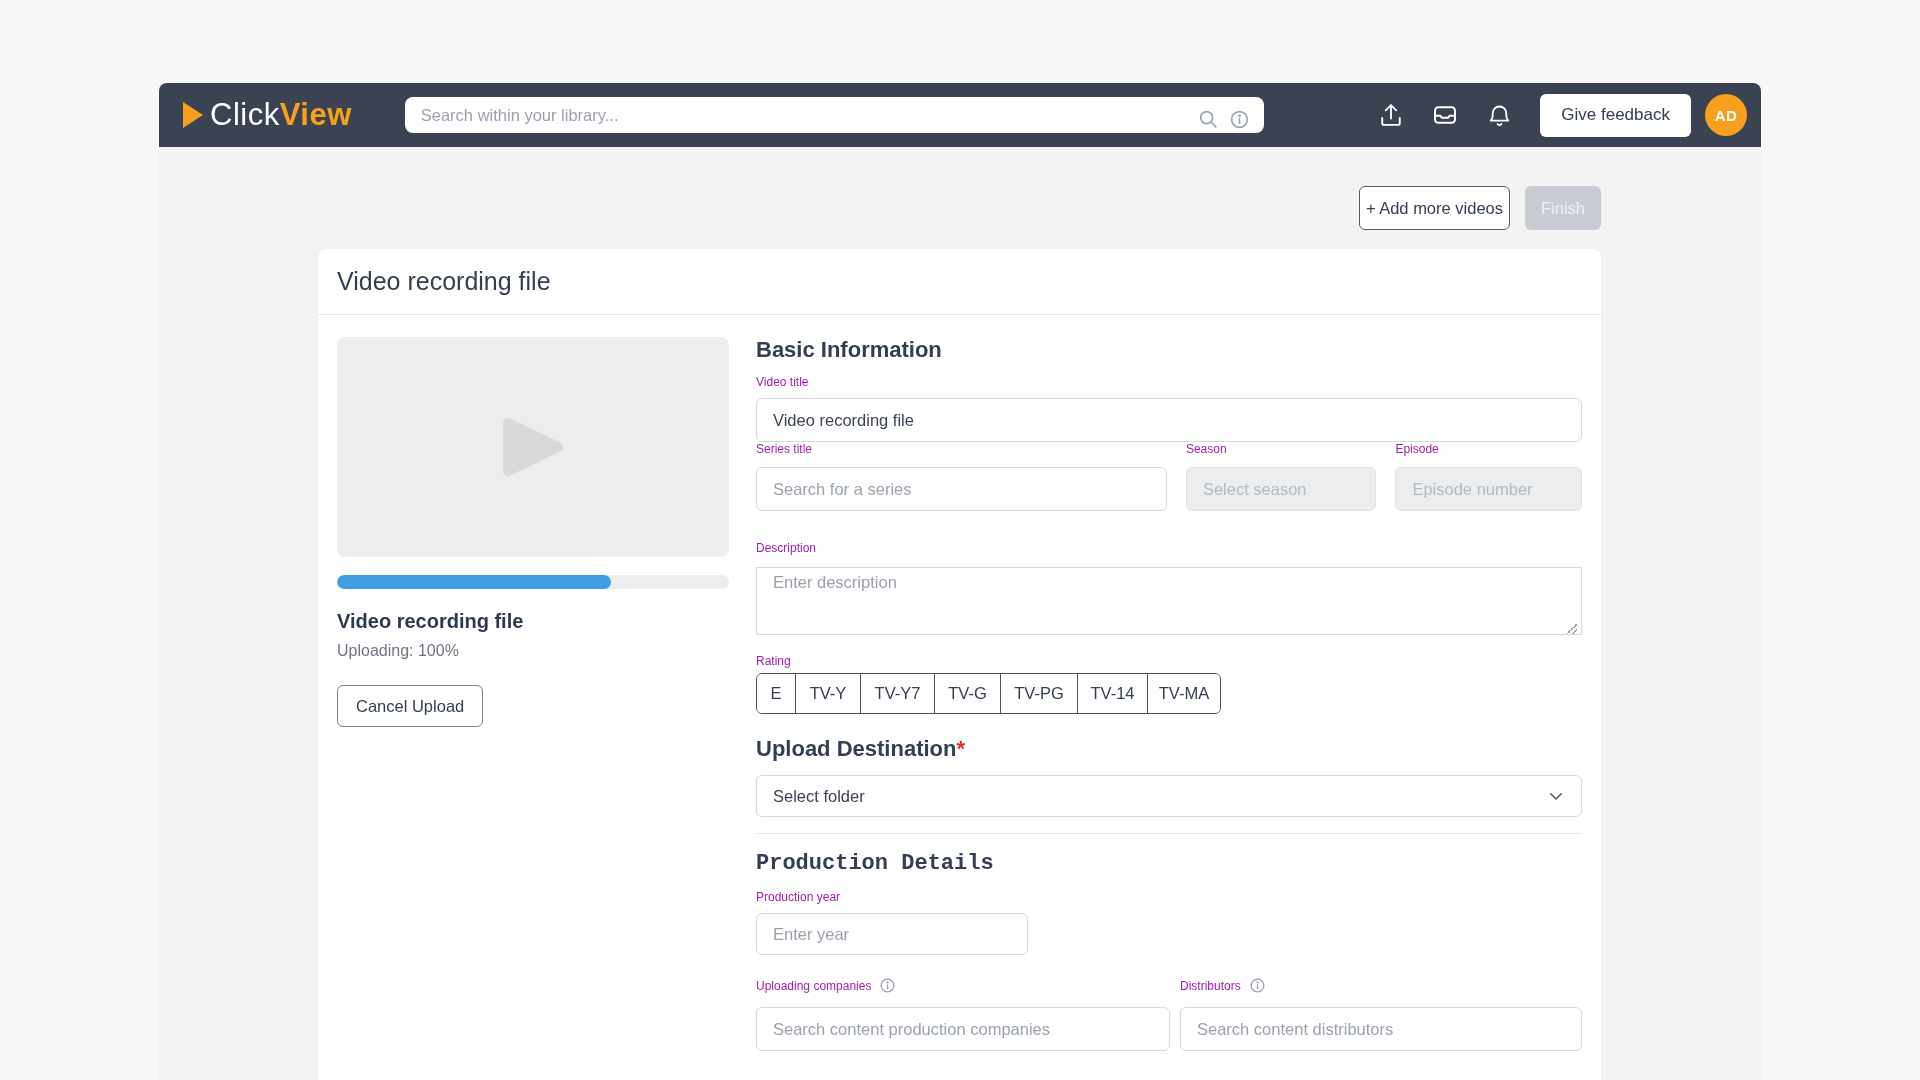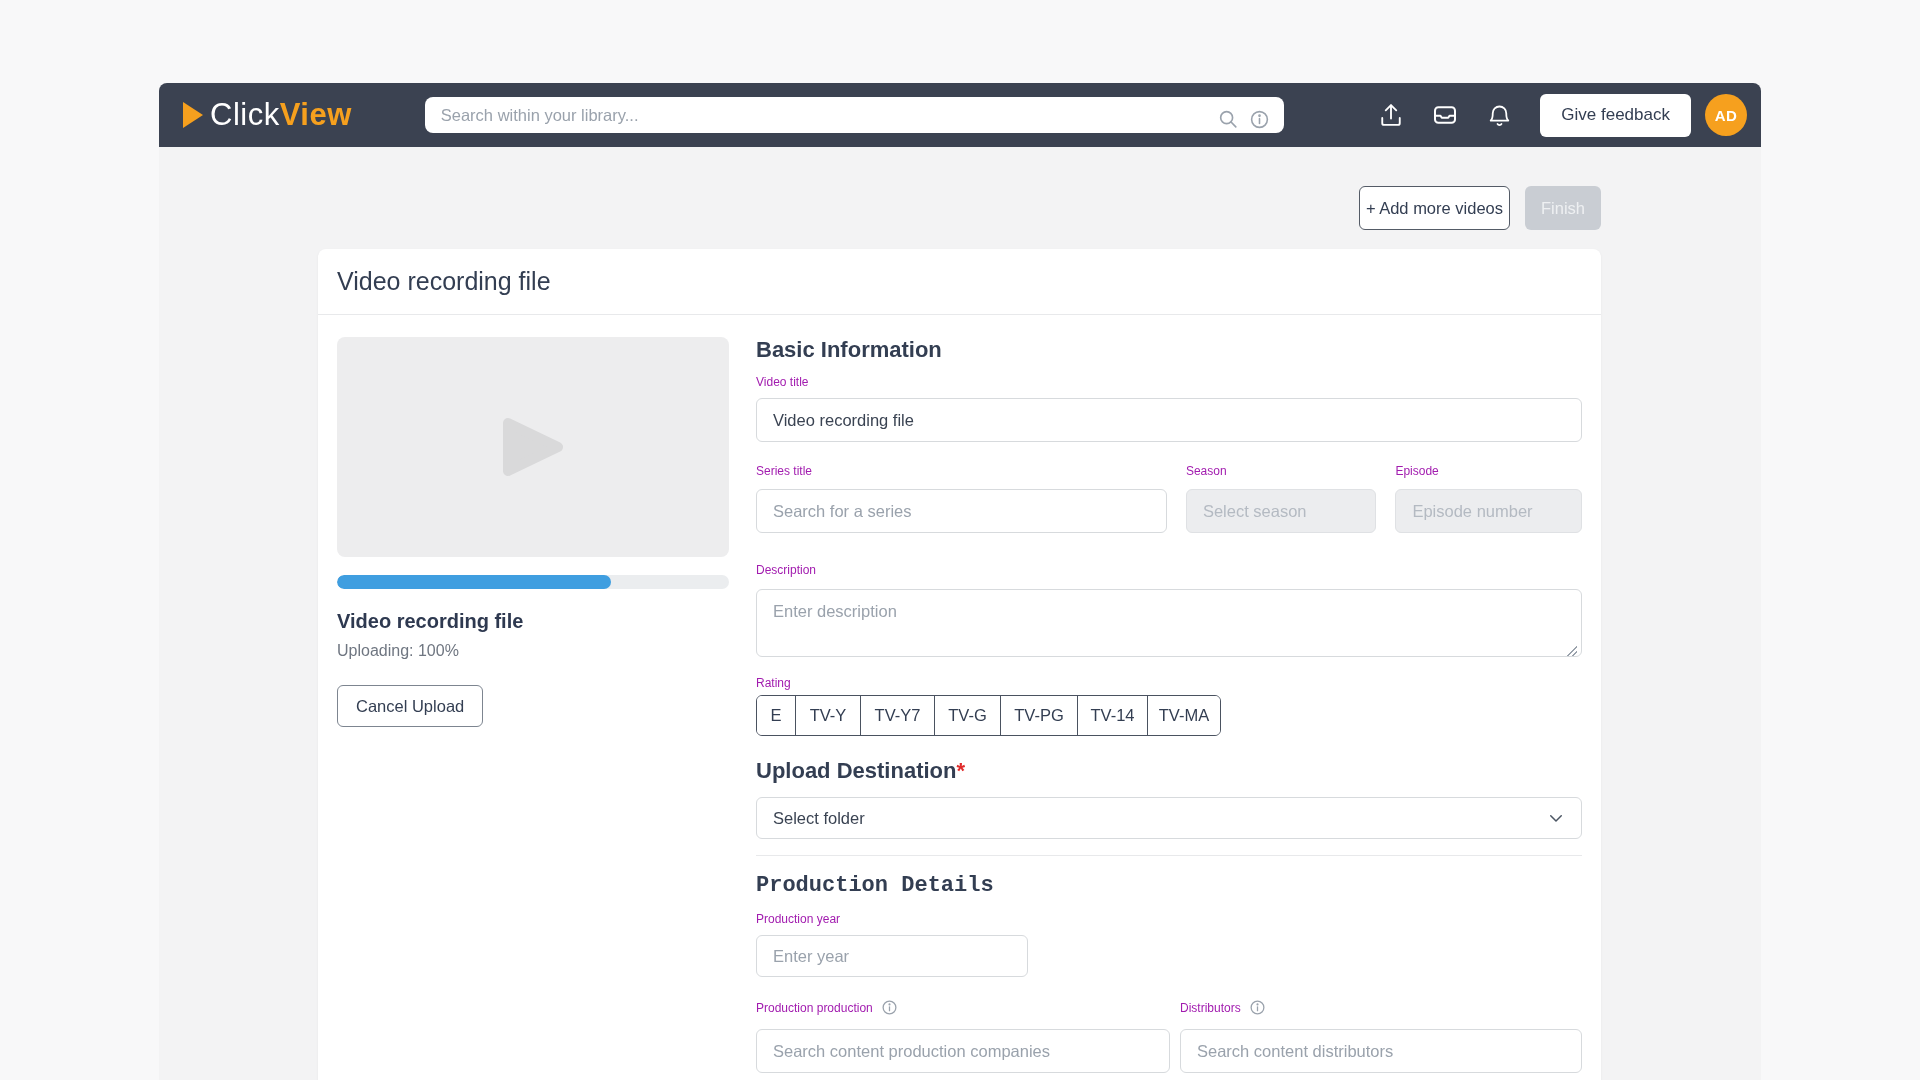--- a/index.html
+++ b/index.html
@@ -4,21 +4,21 @@
 <style>
   * { margin:0; padding:0; box-sizing:border-box; }
   html,body { width:1920px; height:1080px; overflow:hidden; background:#f8f8f9;
               font-family:"Liberation Sans", sans-serif; color:#333e52; }
 
   .content-col { position:absolute; left:159px; top:83px; width:1602px; height:997px;
                  background:#f3f3f4; border-radius:8px 8px 0 0; }
 
   
   .navbar { height:64px; background:#3b4251; border-radius:8px 8px 0 0;
-            display:flex; align-items:center; padding:0 14px 0 24px;gap:20px; }
+            display:flex; align-items:center; padding:0 14px 0 24px; }
   .logo { display:flex; align-items:center; cursor:pointer; }
   .logo-triangle { width:0; height:0; border-top:13px solid transparent; border-bottom:13px solid transparent;
                    border-left:20px solid #f6a01e; margin-right:7px; }
   .logo-text { font-size:31px; letter-spacing:.5px; }
   .logo-click { color:#ffffff; font-weight:300; }
   .logo-view  { color:#f6a01e; font-weight:700; }
 
   .search-wrap { position:relative; margin-left:53px; }
   .search-input { width:859px; height:36px; border:none; border-radius:8px; background:#ffffff;
                   font-family:"Liberation Sans", sans-serif;
@@ -69,33 +69,33 @@
   .right-col { margin-left:27px; width:826px; }
   .section-h { font-size:22px; font-weight:600; color:#333e52; }
   .fld-label { font-size:12px; color:#a21caf; }
   .req { color:#e02b2b; }
   .inp { width:100%; height:44px; border:1px solid #d7dadd; border-radius:6px; background:#ffffff;
          font-family:"Liberation Sans", sans-serif; font-size:16.5px; color:#3a4352; padding:0 16px; outline:none; }
   .inp::placeholder { color:#9aa2ac; }
   .inp:disabled { background:#ecedef; border-color:#dfe1e4; }
   .inp:disabled::placeholder { color:#b4bac2; }
 
-  .row3 { display:flex; gap:19px; margin-top:22px; }
+  .row3 { display:flex; gap:19px; }
   .mb9  { margin-bottom:9px; }
   .mb11 { margin-bottom:11px; }
   .mb12 { margin-bottom:12px; }
   .w-series  { width:414px; }
   .w-season  { width:192px; }
   .w-episode { width:188px; }
   .h42 { height:42px; }
 
   .desc-wrap { position:relative; margin-top:12px; }
-  .desc { width:100%; height:68px; border:1px solid #d7dadd; border-radius:6px; resize:none;
+  .desc { width:100%; height:68px; border:1px solid #d7dadd; border-radius:0; resize:none;
           font-family:"Liberation Sans", sans-serif; font-size:16.5px; color:#3a4352;
-          padding:12px 16px; outline:none; }
+          padding:5px 16px; outline:none; }
   .desc::placeholder { color:#9aa2ac; }
   .resize-handle { position:absolute; right:5px; bottom:5px; width:10px; height:10px;
     background:
       linear-gradient(135deg, transparent 0 45%, #9aa2ac 45% 55%, transparent 55%),
       linear-gradient(135deg, transparent 0 72%, #9aa2ac 72% 82%, transparent 82%); }
 
   .seg { display:inline-flex; margin-top:5px; border:1px solid #4a5260; border-radius:6px;
          overflow:hidden; background:#ffffff; }
   .seg-btn { height:39px; background:#ffffff; border:none; font-family:"Liberation Sans", sans-serif;
              font-size:16.5px; color:#333e52; cursor:pointer; }
@@ -258,21 +258,21 @@
         <div class="divider"></div>
 
         <div class="section-h mt-prod">Production Details</div>
 
         <div class="fld-label mt-year-label mb9">Production year</div>
         <input class="inp h42 year-inp" type="text" placeholder="Enter year" style="">
 
         <div class="row2">
           <div class="col-companies">
             <div class="label-info">
-              <span class="fld-label">Production production</span>
+              <span class="fld-label">Uploading companies</span>
               <svg width="17" height="17" viewBox="0 0 24 24" fill="none" stroke="#9aa2ac" stroke-width="1.8" stroke-linecap="round">
                 <circle cx="12" cy="12" r="9"></circle>
                   <line x1="12" y1="11" x2="12" y2="16.5"></line>
                   <circle cx="12" cy="7.6" r="0.6" fill="#9aa2ac"></circle>
               </svg>
             </div>
             <input class="inp" type="text" placeholder="Search content production companies" style="">
           </div>
           <div class="col-distrib">
             <div class="label-info">

